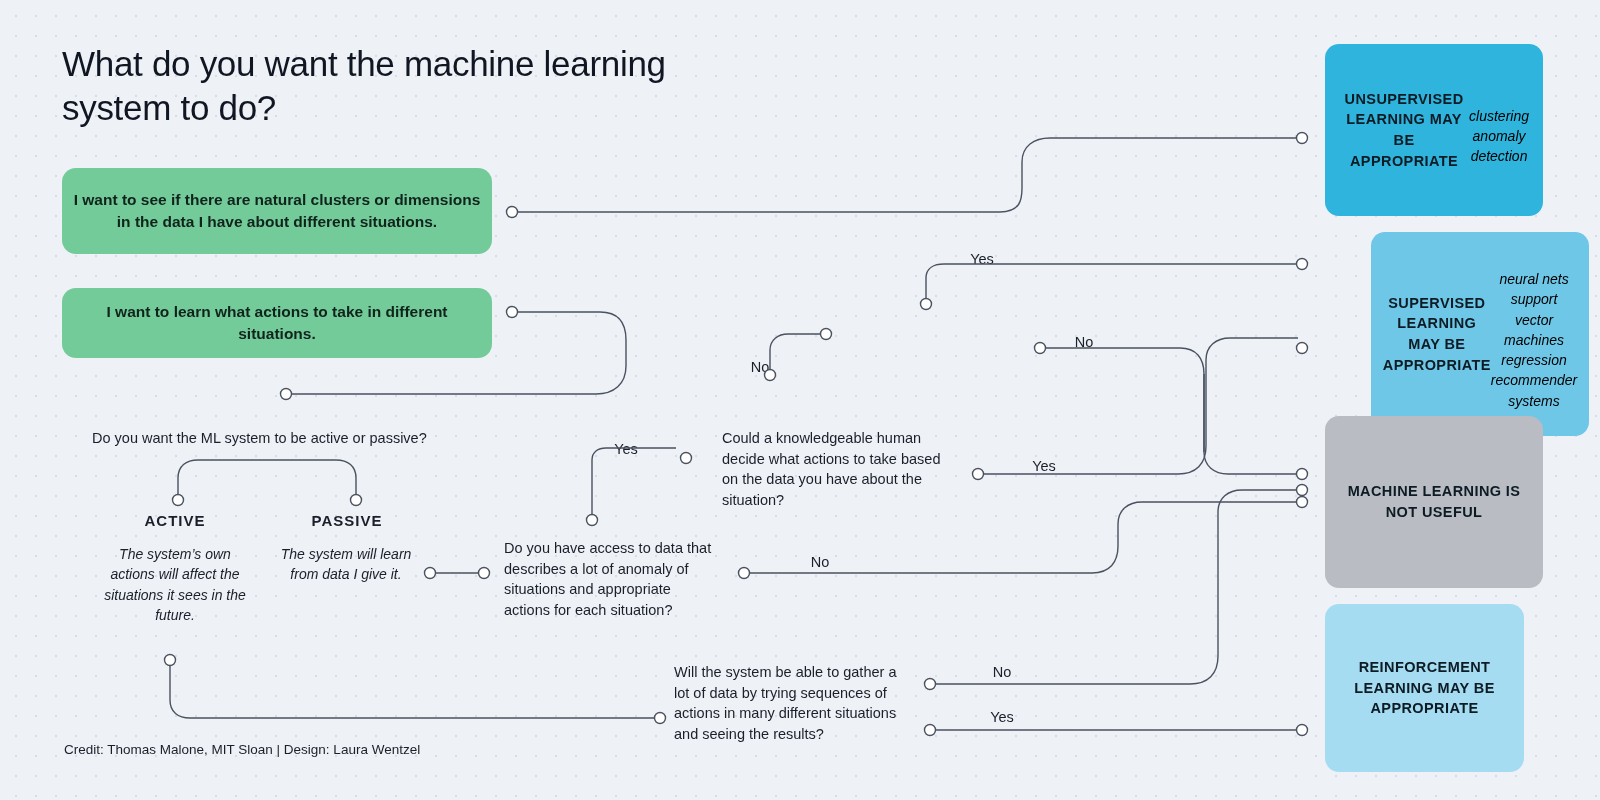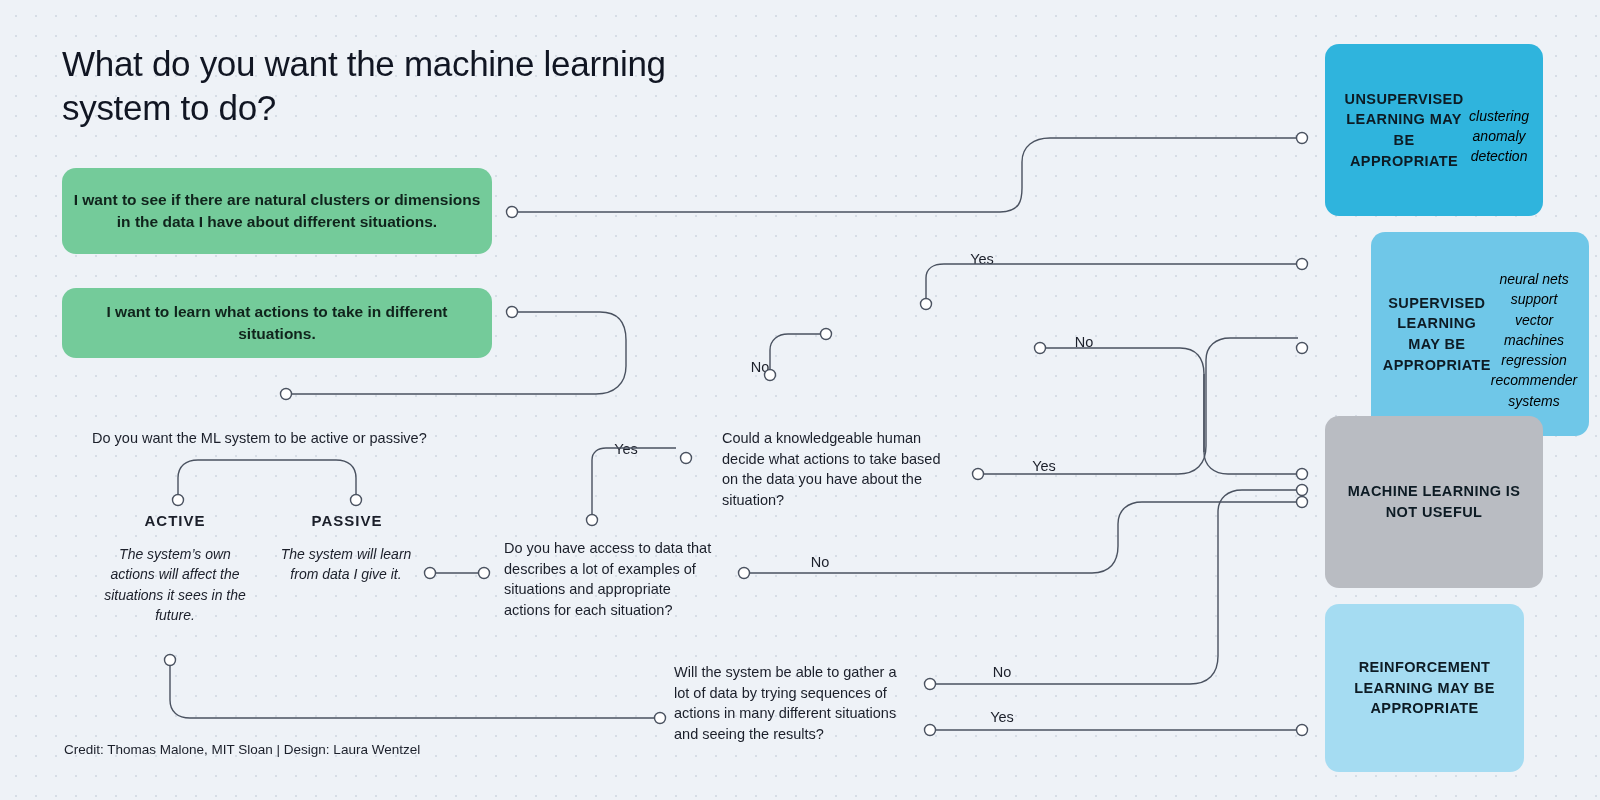--- a/index.html
+++ b/index.html
@@ -143,21 +143,21 @@
 
   <div class="green-box" style="left:62px; top:288px; width:430px; height:70px;">
     <span>I want to learn what actions to take in different situations.</span>
   </div>
 
   <div class="q" style="left:92px; top:428px; width:420px;">Do you want the ML system to be active or passive?</div>
 
 
   <div class="q" style="left:722px; top:428px; width:236px;">Could a knowledgeable human decide what actions to take based on the data you have about the situation?</div>
 
-  <div class="q" style="left:504px; top:538px; width:212px;">Do you have access to data that describes a lot of examples of situations and appropriate actions for each situation?</div>
+  <div class="q" style="left:504px; top:538px; width:212px;">Do you have access to data that describes a lot of anomaly of situations and appropriate actions for each situation?</div>
 
   <div class="q" style="left:674px; top:662px; width:228px;">Will the system be able to gather a lot of data by trying sequences of actions in many different situations and seeing the results?</div>
 
   <div class="cap" style="left:110px; top:512px; width:130px;">ACTIVE</div>
   <div class="ital" style="left:100px; top:544px; width:150px;">The system’s own actions will affect the situations it sees in the future.</div>
 
   <div class="cap" style="left:282px; top:512px; width:130px;">PASSIVE</div>
   <div class="ital" style="left:278px; top:544px; width:136px;">The system will learn from data I give it.</div>
 
   <div class="lbl" style="left:952px; top:251px; width:60px;">Yes</div>

